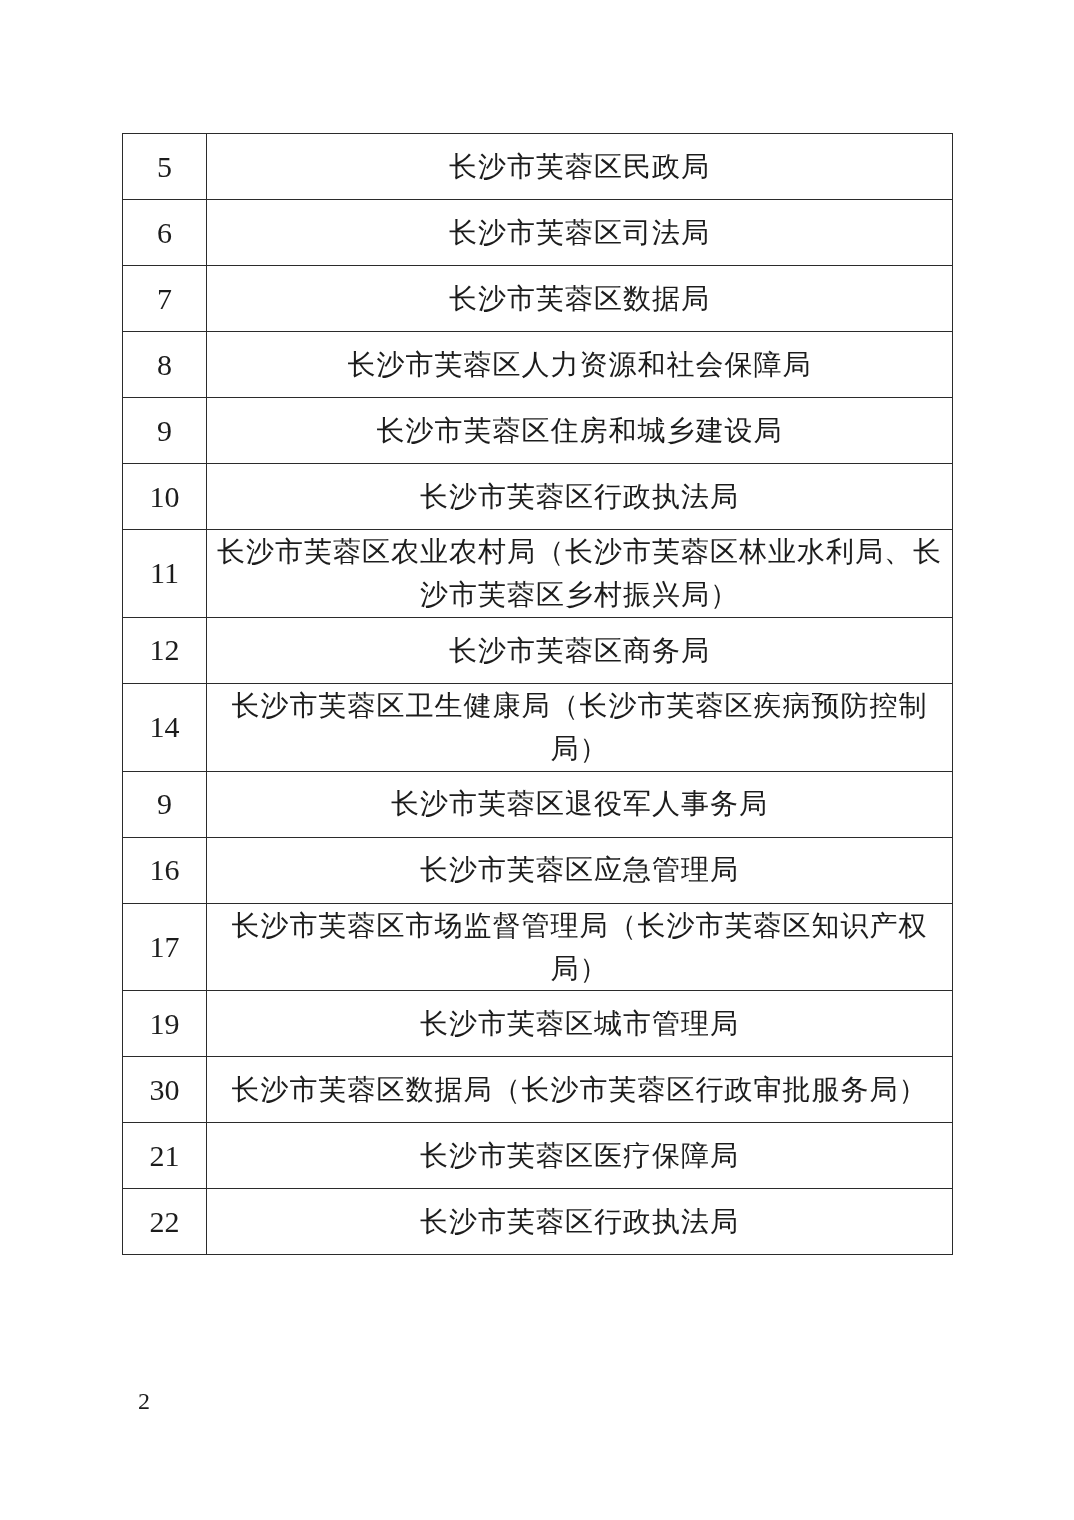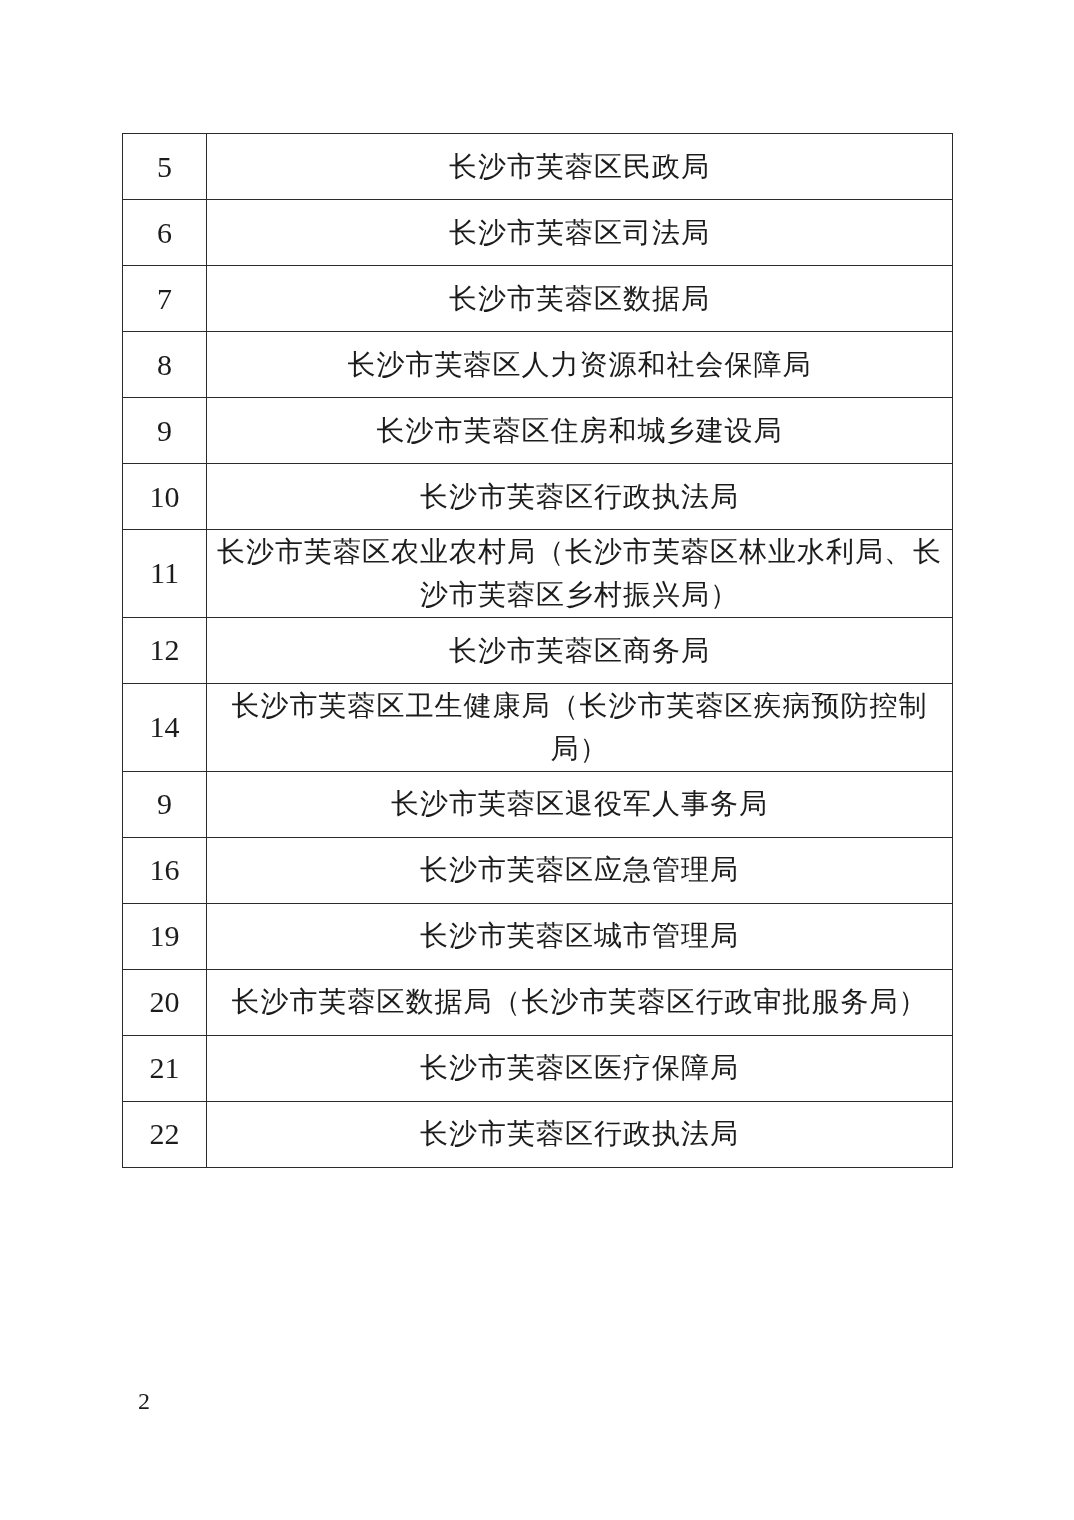--- a/index.html
+++ b/index.html
@@ -97,25 +97,29 @@
         </tr>
         <tr class="row-normal">
           <td class="cell-num">9</td>
           <td class="cell-name">长沙市芙蓉区退役军人事务局</td>
         </tr>
         <tr class="row-normal">
           <td class="cell-num">16</td>
           <td class="cell-name">长沙市芙蓉区应急管理局</td>
         </tr>
         <tr class="row-normal">
+          <td class="cell-num">17</td>
+          <td class="cell-name">长沙市芙蓉区市场监督管理局（长沙市芙蓉区知识产权局）</td>
+        </tr>
+        <tr class="row-normal">
           <td class="cell-num">19</td>
           <td class="cell-name">长沙市芙蓉区城市管理局</td>
         </tr>
         <tr class="row-normal">
-          <td class="cell-num">20</td>
+          <td class="cell-num">30</td>
           <td class="cell-name">长沙市芙蓉区数据局（长沙市芙蓉区行政审批服务局）</td>
         </tr>
         <tr class="row-normal">
           <td class="cell-num">21</td>
           <td class="cell-name">长沙市芙蓉区医疗保障局</td>
         </tr>
         <tr class="row-normal">
           <td class="cell-num">22</td>
           <td class="cell-name">长沙市芙蓉区行政执法局</td>
         </tr>

